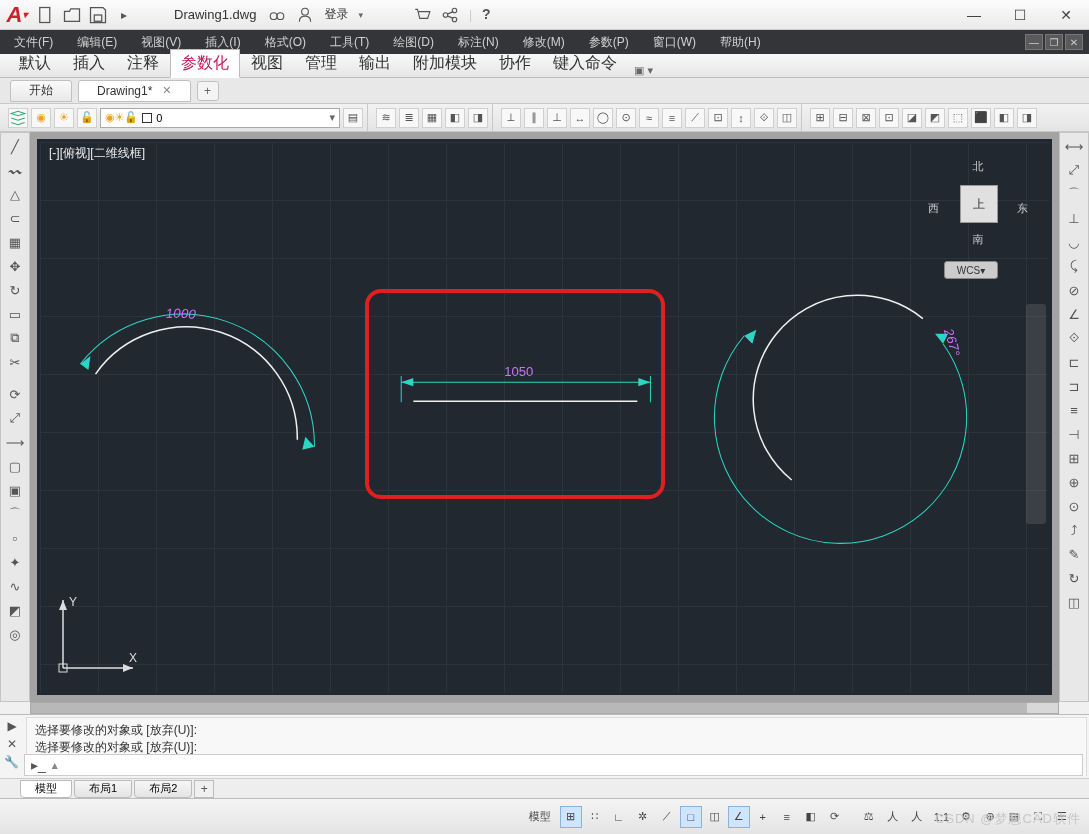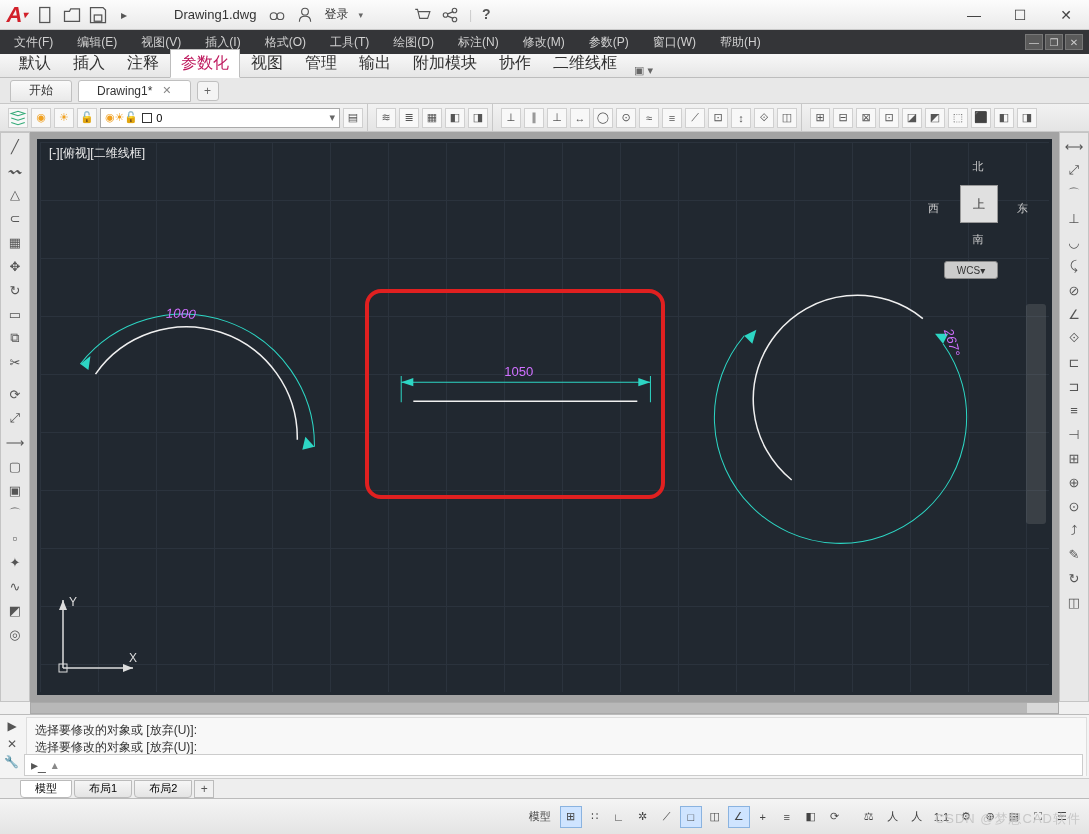--- a/index.html
+++ b/index.html
@@ -180,21 +180,21 @@
 <div class="ribbon-tabs">
   <div class="rtab">默认</div>
   <div class="rtab">插入</div>
   <div class="rtab">注释</div>
   <div class="rtab active">参数化</div>
   <div class="rtab">视图</div>
   <div class="rtab">管理</div>
   <div class="rtab">输出</div>
   <div class="rtab">附加模块</div>
   <div class="rtab">协作</div>
-  <div class="rtab">二维线框</div>
+  <div class="rtab">键入命令</div>
   <div class="rtab-extra">▣ ▾</div>
 </div>
 
 <div class="doctabs">
   <div class="doctab">
       <span>开始</span>
     </div>
   <div class="doctab active">
       <span>Drawing1*</span>
       <span class="close">✕</span>

